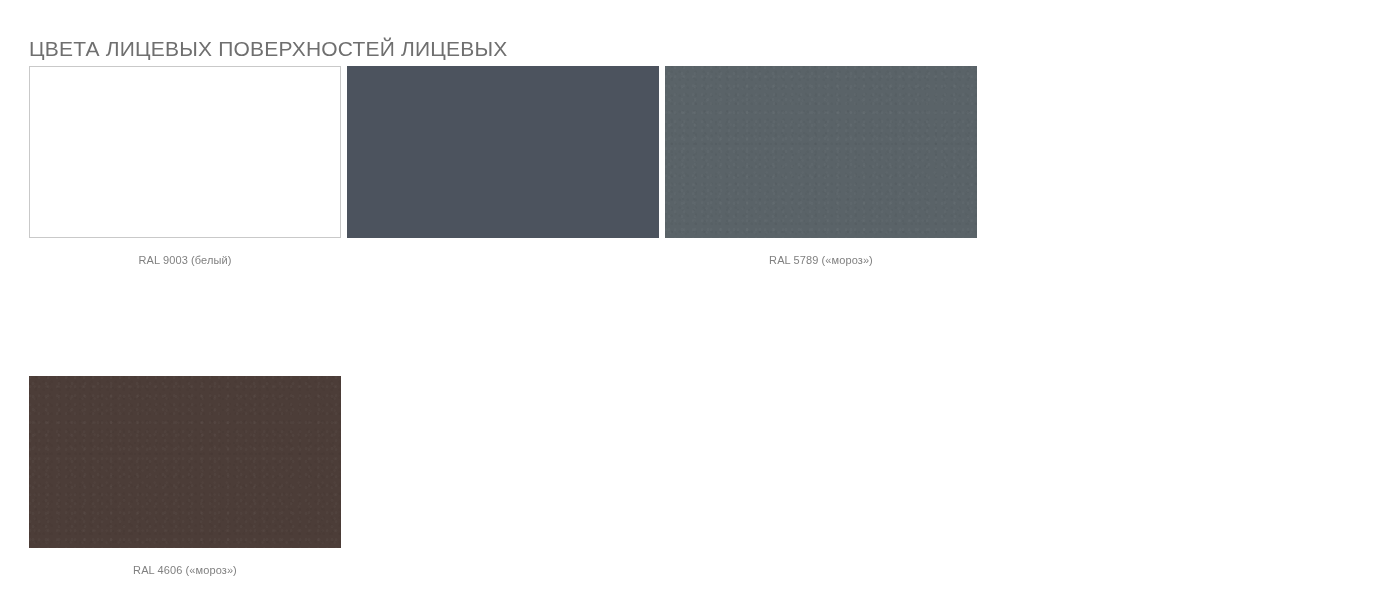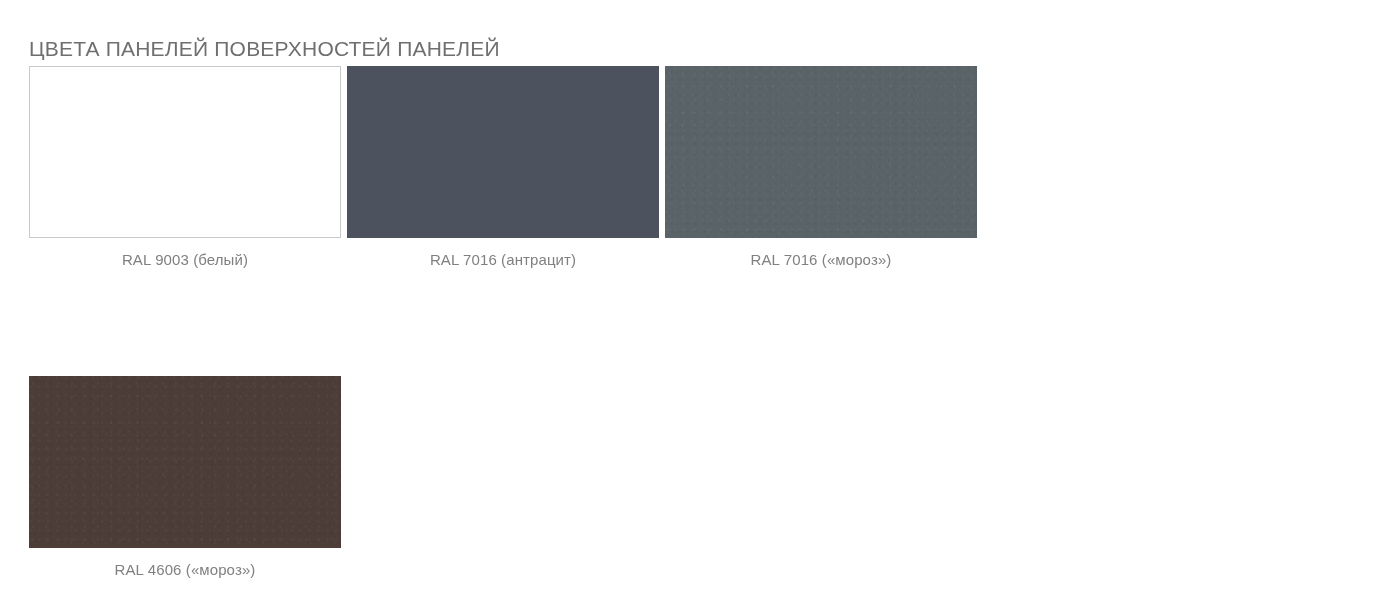--- a/index.html
+++ b/index.html
@@ -86,51 +86,50 @@
       radial-gradient(circle at 47% 88%, rgba(255,255,255,0.045) 0 1.0px, transparent 1.5px),
       radial-gradient(circle at 7% 79%,  rgba(0,0,0,0.045) 0 1.0px, transparent 1.5px);
     background-size: 9px 9px, 11px 11px, 13px 13px, 8px 8px, 12px 12px, 10px 10px;
   }
 
   .swatch-caption {
     display: block;
     width: 312px;
     margin-top: 15px;
     text-align: center;
-    font-size: 15px;
+    font-size: 11px;
     line-height: 14px;
     color: #808080;
     letter-spacing: 0.1px;
     white-space: nowrap;
   }
 </style>
 </head>
 <body style="background-color: rgb(255, 255, 255);">
 
 <div class="page">
 
-  <h1 class="page-title" style="color: rgb(111, 111, 111);">ЦВЕТА ПАНЕЛЕЙ ПОВЕРХНОСТЕЙ ПАНЕЛЕЙ</h1>
+  <h1 class="page-title" style="color: rgb(111, 111, 111);">ЦВЕТА ЛИЦЕВЫХ ПОВЕРХНОСТЕЙ ЛИЦЕВЫХ</h1>
 
   <div class="swatch-grid">
 
     <div class="swatch-row row-1">
 
       <div class="swatch-cell">
         <div class="swatch-chip bordered" style="background-color: rgb(255, 255, 255); border-color: rgb(201, 201, 201);"></div>
         <span class="swatch-caption" style="color: rgb(128, 128, 128);">RAL 9003 (белый)</span>
       </div>
 
       <div class="swatch-cell">
         <div class="swatch-chip" style="background-color: rgb(76, 83, 94);"></div>
-        <span class="swatch-caption" style="color: rgb(128, 128, 128);">RAL 7016 (антрацит)</span>
       </div>
 
       <div class="swatch-cell">
         <div class="swatch-chip textured" style="background-color: rgb(90, 99, 104);"></div>
-        <span class="swatch-caption" style="color: rgb(128, 128, 128);">RAL 7016 («мороз»)</span>
+        <span class="swatch-caption" style="color: rgb(128, 128, 128);">RAL 5789 («мороз»)</span>
       </div>
 
 
     </div>
 
     <div class="swatch-row row-2">
 
       <div class="swatch-cell">
         <div class="swatch-chip textured" style="background-color: rgb(76, 61, 56);"></div>
         <span class="swatch-caption" style="color: rgb(128, 128, 128);">RAL 4606 («мороз»)</span>

